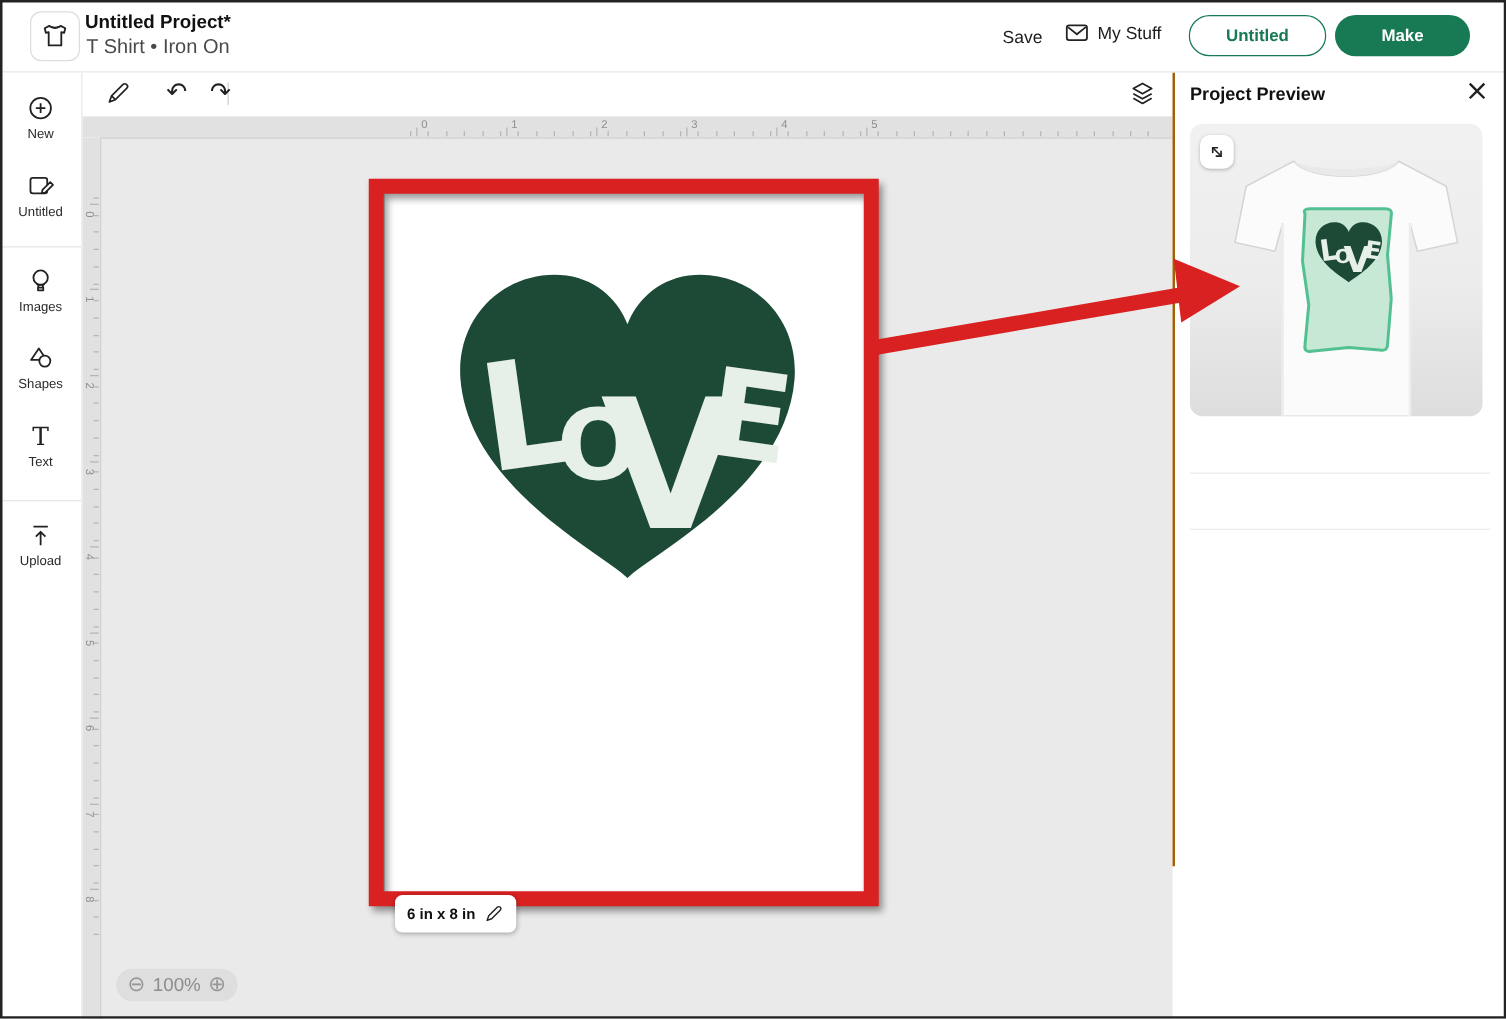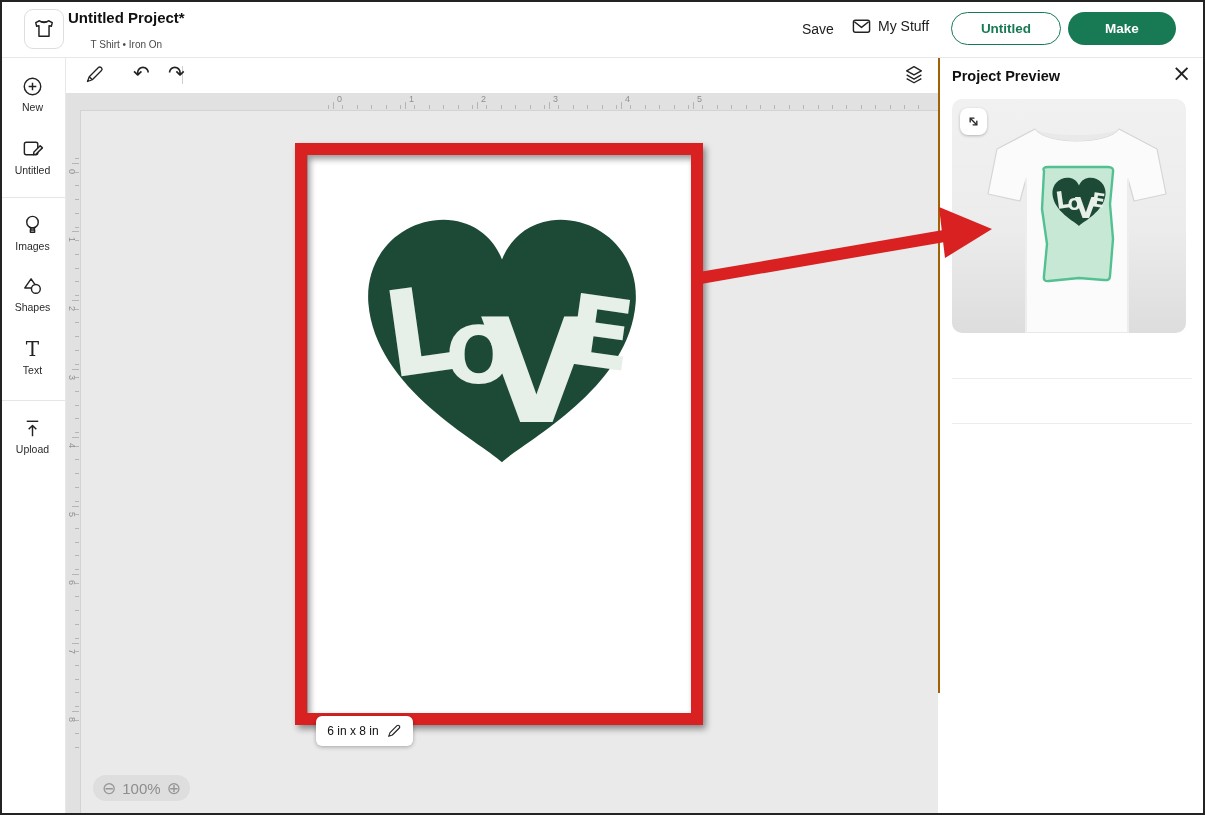--- a/index.html
+++ b/index.html
@@ -8,21 +8,21 @@
     font-family:"Liberation Sans",sans-serif;background:#fff;color:#1c1c1c;
   }
   .frame{position:absolute;inset:0;border:2px solid #232323;pointer-events:none;z-index:90;}
 
   
   .topbar{position:absolute;left:0;top:0;width:1205px;height:57px;background:#fff;border-bottom:1px solid #e7e7e7;z-index:20;}
   .logo-btn{position:absolute;left:24px;top:9px;width:38px;height:38px;border:1px solid #dedede;border-radius:9px;
     display:flex;align-items:center;justify-content:center;background:#fff;cursor:pointer;}
   .title-block{position:absolute;left:68px;top:10px;line-height:1;text-align:center;}
   .proj-title{font-size:15px;font-weight:bold;color:#111;}
-  .proj-sub{font-size:10px;color:#4a4a4a;margin-top:15px;}
+  .proj-sub{font-size:16px;color:#4a4a4a;margin-top:5px;}
   .save-btn{position:absolute;left:802px;top:21px;font-size:14px;color:#1c1c1c;cursor:pointer;}
   .mystuff-btn{position:absolute;left:852px;top:18px;display:flex;align-items:center;gap:7px;font-size:14px;color:#1c1c1c;cursor:pointer;}
   .pill{position:absolute;top:12px;height:33px;border-radius:17px;display:flex;align-items:center;justify-content:center;
     font-size:13.5px;font-weight:bold;cursor:pointer;box-sizing:border-box;}
   .preview-btn{left:951px;width:110px;border:1.5px solid #187a54;color:#187a54;background:#fff;}
   .make-btn{left:1068px;width:108px;background:#187a54;color:#fff;}
 
   
   .sidebar{position:absolute;left:0;top:57px;width:65px;height:758px;background:#fff;border-right:1px solid #e8e8e8;z-index:15;}
   .side-item{position:absolute;left:0;width:65px;text-align:center;cursor:pointer;}
@@ -53,21 +53,21 @@
   .canvas-design{position:absolute;left:345px;top:198px;width:314px;height:278px;z-index:4;cursor:pointer;}
   .heart-path{fill:#1d4a36;}
   .heart-letter{fill:#e7efe9;font-family:"DejaVu Sans",sans-serif;font-weight:bold;}
 
   .red-rect{position:absolute;left:295px;top:143px;width:408px;height:582px;box-sizing:border-box;
     border:12px solid #d92121;z-index:30;pointer-events:none;filter:drop-shadow(3px 4px 3px rgba(0,0,0,.4));}
   .anno-arrow{position:absolute;left:0;top:0;width:1205px;height:815px;z-index:50;pointer-events:none;}
 
   .size-chip{position:absolute;left:316px;top:716px;width:97px;height:30px;background:#fff;border-radius:6px;
     box-shadow:0 1px 4px rgba(0,0,0,.3);display:flex;align-items:center;justify-content:center;gap:7px;z-index:35;cursor:pointer;}
-  .size-chip .txt{font-size:12px;font-weight:normal;color:#111;}
+  .size-chip .txt{font-size:12px;font-weight:bold;color:#111;}
 
   .zoom-pill{position:absolute;left:93px;top:775px;height:26px;padding:0 9px;background:#dedede;border-radius:14px;
     display:flex;align-items:center;gap:6px;z-index:8;}
   .zoom-sym{font-family:"DejaVu Sans",sans-serif;font-size:17px;color:#979797;cursor:pointer;line-height:1;}
   .zoom-lvl{font-size:15px;color:#8d8d8d;}
 
   
   .panel{position:absolute;left:938px;top:57px;width:267px;height:636px;background:#fff;border-left:2px solid #a16207;z-index:10;}
   .panel-title{position:absolute;left:12px;top:11px;font-size:14.5px;font-weight:bold;color:#111;}
   .panel-close{position:absolute;left:232px;top:5px;font-size:23px;color:#222;cursor:pointer;line-height:1;font-family:"DejaVu Sans",sans-serif;}

